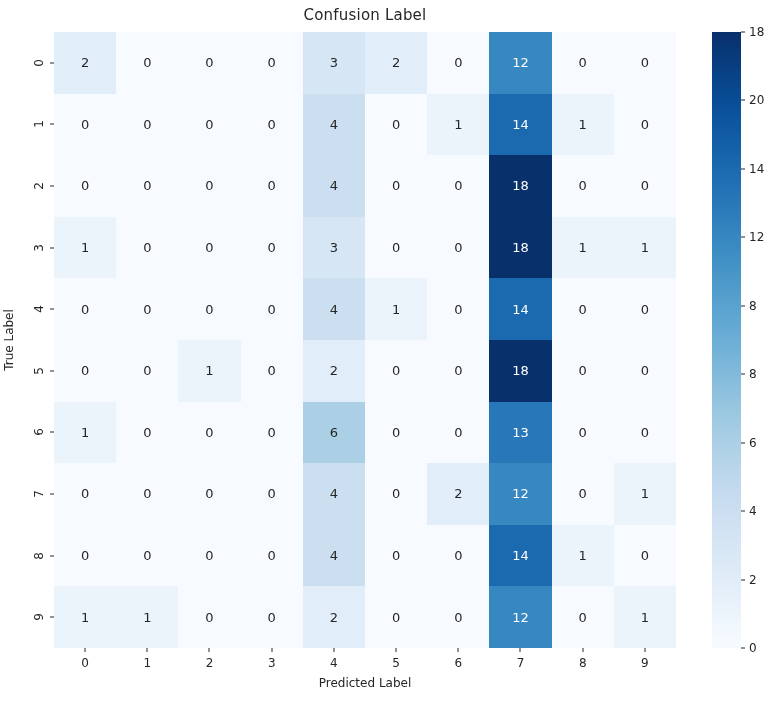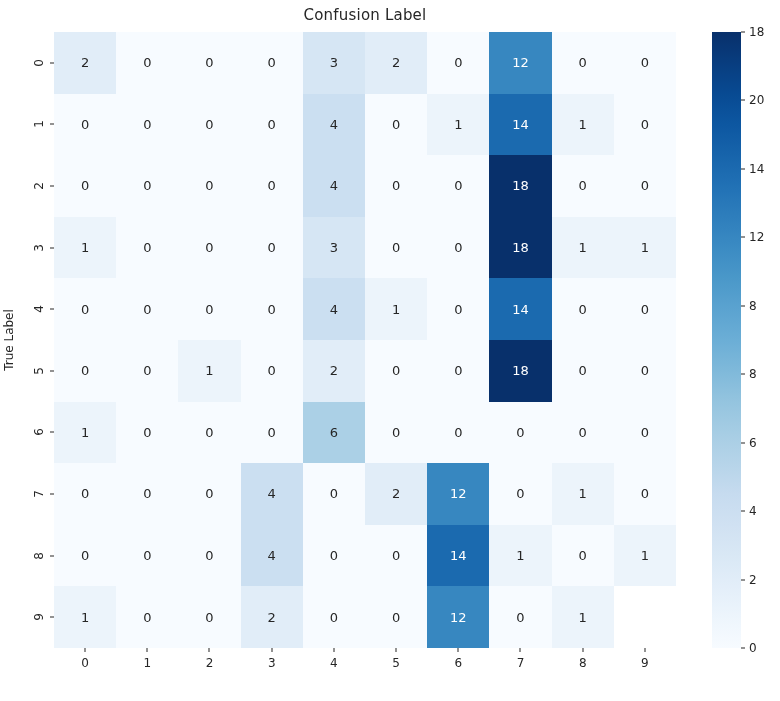--- a/index.html
+++ b/index.html
@@ -440,20 +440,23 @@
       </div>
       <div class="cell" style="background: rgb(171, 208, 230);">
         <span class="cell-value" style="color: rgb(38, 38, 38);">6</span>
       </div>
       <div class="cell" style="background: rgb(247, 251, 255);">
         <span class="cell-value" style="color: rgb(38, 38, 38);">0</span>
       </div>
       <div class="cell" style="background: rgb(247, 251, 255);">
         <span class="cell-value" style="color: rgb(38, 38, 38);">0</span>
       </div>
+      <div class="cell" style="background: rgb(40, 120, 185);">
+        <span class="cell-value" style="color: rgb(255, 255, 255);">13</span>
+      </div>
       <div class="cell" style="background: rgb(247, 251, 255);">
         <span class="cell-value" style="color: rgb(38, 38, 38);">0</span>
       </div>
       <div class="cell" style="background: rgb(247, 251, 255);">
         <span class="cell-value" style="color: rgb(38, 38, 38);">0</span>
       </div>
       <div class="cell" style="background: rgb(247, 251, 255);">
         <span class="cell-value" style="color: rgb(38, 38, 38);">0</span>
       </div>
       <div class="cell" style="background: rgb(247, 251, 255);">
@@ -580,20 +583,21 @@
       </div>
       <div class="xtick">
         <span class="mark"></span>
         <span class="lbl">8</span>
       </div>
       <div class="xtick">
         <span class="mark"></span>
         <span class="lbl">9</span>
       </div>
     </div>
+  <div id="x-axis-label">Predicted Label</div>
 
   <div id="colorbar-wrap">
     <div id="colorbar-gradient" style="background: linear-gradient(to top, rgb(247, 251, 255) 0%, rgb(237, 245, 252) 5%, rgb(227, 238, 249) 10%, rgb(217, 232, 245) 15%, rgb(208, 225, 242) 20%, rgb(198, 219, 239) 25%, rgb(182, 212, 233) 30%, rgb(166, 205, 228) 35%, rgb(148, 196, 223) 40%, rgb(127, 185, 218) 45%, rgb(107, 174, 214) 50%, rgb(91, 163, 208) 55%, rgb(74, 152, 201) 60%, rgb(59, 139, 195) 65%, rgb(46, 126, 188) 70%, rgb(33, 113, 181) 75%, rgb(23, 100, 171) 80%, rgb(13, 87, 161) 85%, rgb(8, 74, 146) 90%, rgb(8, 61, 127) 95%, rgb(8, 48, 107) 100%);"></div>
     <div id="colorbar-ticks">
         <div class="cbtick" style="top: 616px;">
           <span class="mark"></span>
           <span class="lbl">0</span>
         </div>
         <div class="cbtick" style="top: 547.556px;">
           <span class="mark"></span>

